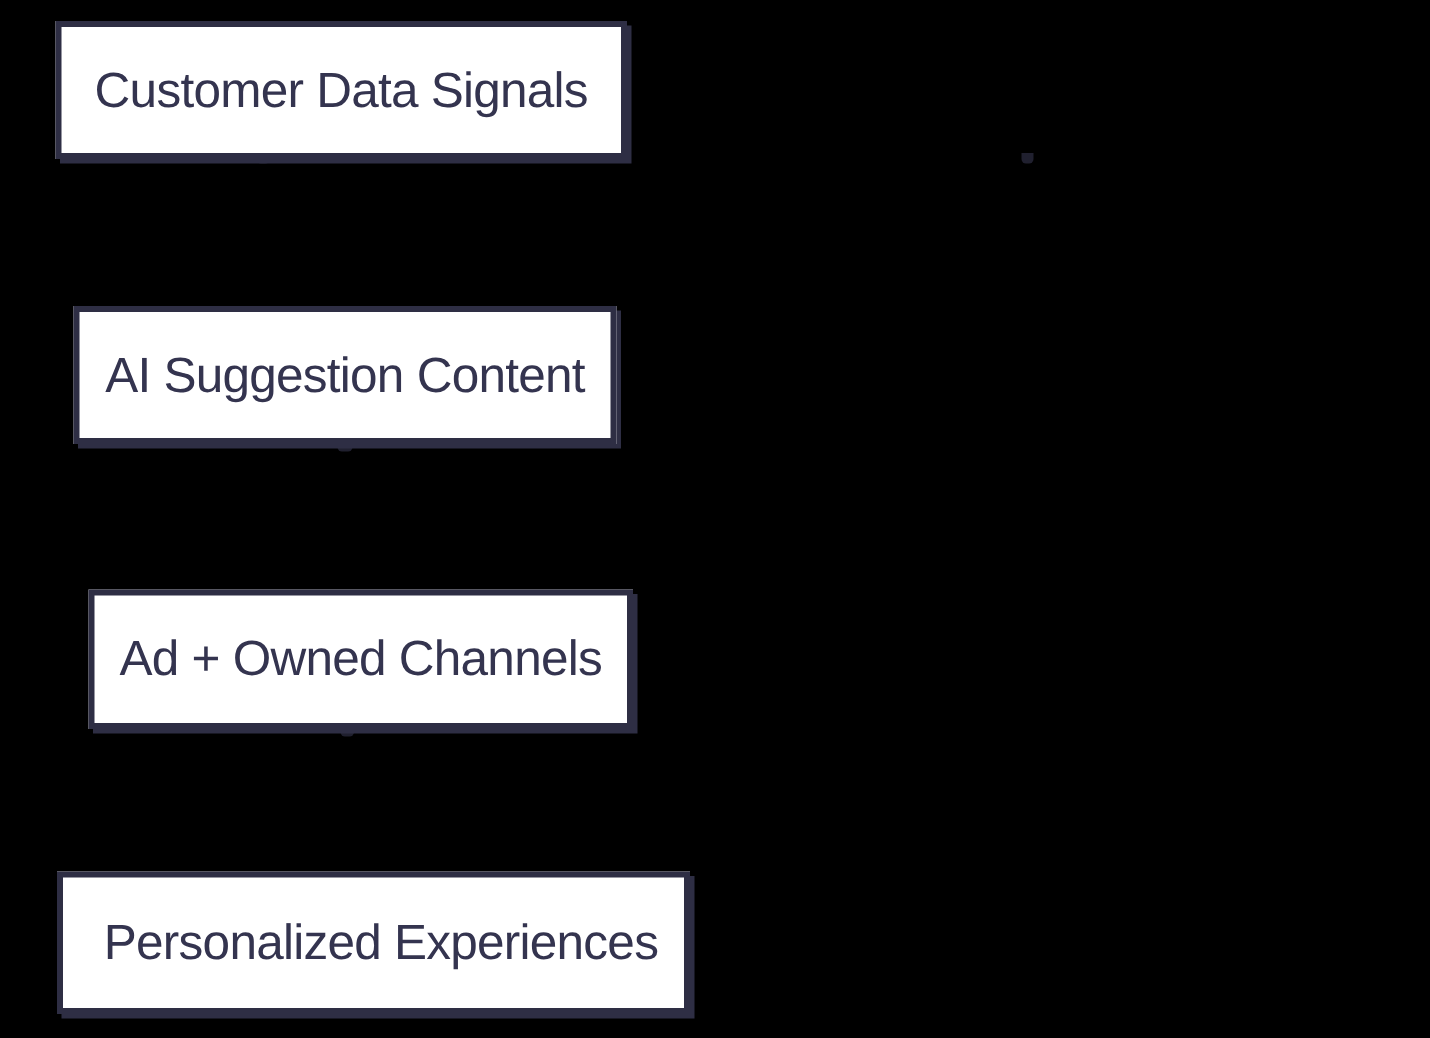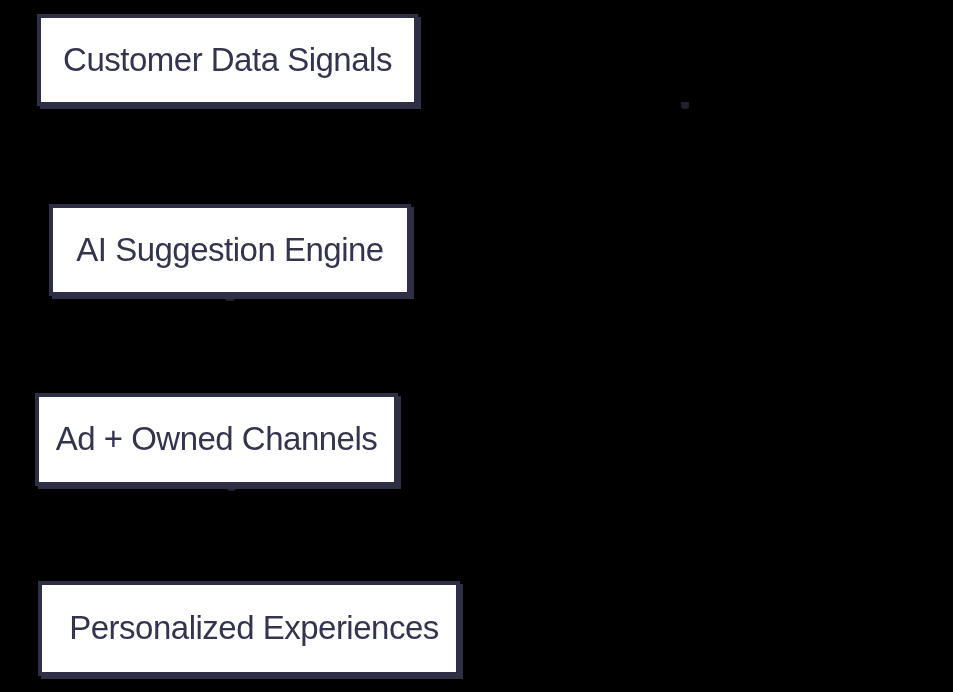--- a/index.html
+++ b/index.html
@@ -54,24 +54,24 @@
   <div class="edge-stub" style="left:658px; top:102px; width:8px; height:7px;"></div>
   <div class="edge-stub" style="left:202px; top:294px; width:10px; height:7px;"></div>
   <div class="edge-stub" style="left:204px; top:484px; width:9px; height:7px;"></div>
 
   <div class="node" style="left:14px; top:14px; width:381px; height:92px;">
     <span class="node-label">Customer Data Signals</span>
   </div>
 
 
   <div class="node" style="left:26px; top:204px; width:362px; height:92px;">
-    <span class="node-label">AI Suggestion Engine</span>
+    <span class="node-label">AI Suggestion Content</span>
   </div>
 
-  <div class="node" style="left:12px; top:393px; width:363px; height:93px;">
+  <div class="node" style="left:36px; top:393px; width:363px; height:93px;">
     <span class="node-label">Ad + Owned Channels</span>
   </div>
 
   <div class="node" style="left:15px; top:581px; width:422px; height:95px;padding-left:10px;">
     <span class="node-label">Personalized Experiences</span>
   </div>
 
 </div>
 
 </body></html>

